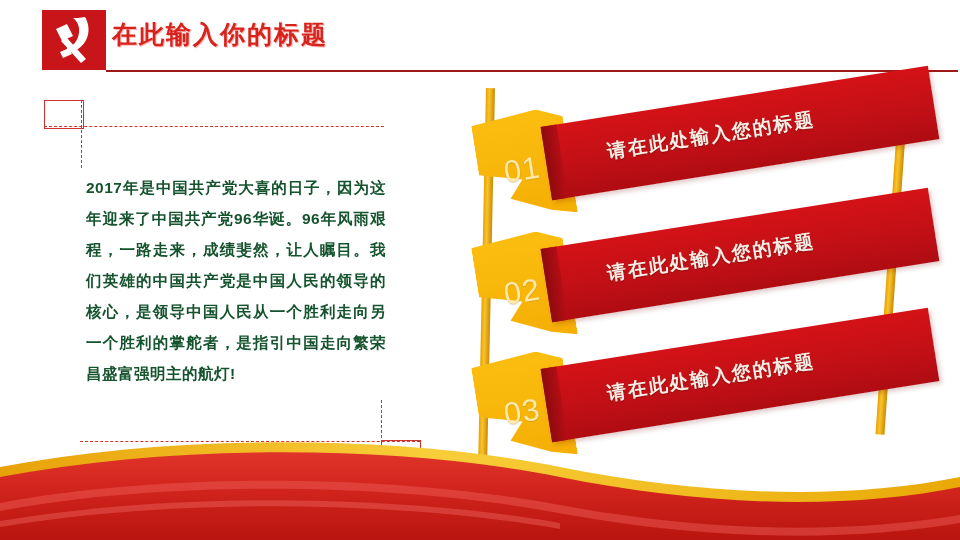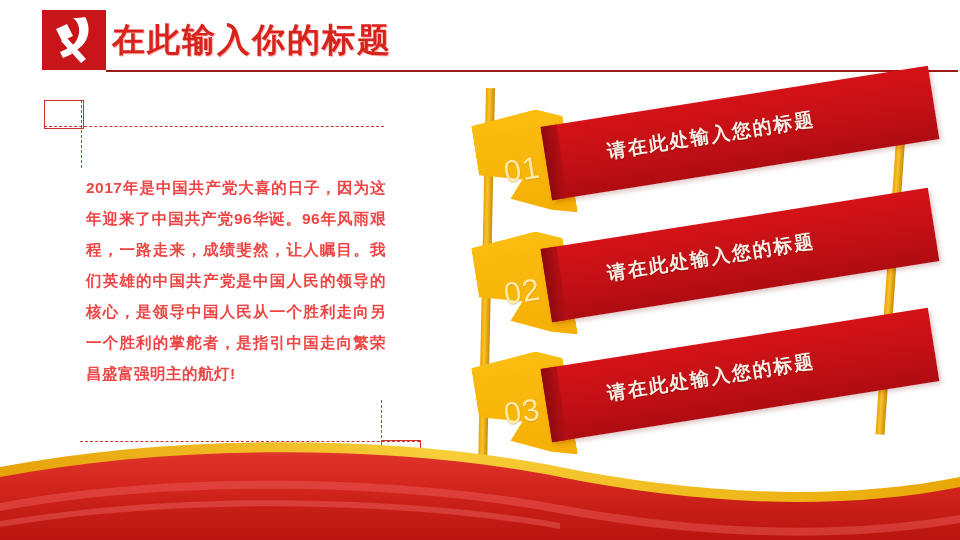--- a/index.html
+++ b/index.html
@@ -12,21 +12,21 @@
 
   
   .logo-box{
     position:absolute;left:42px;top:10px;width:64px;height:60px;
     background:#C8151A;
   }
   .logo-box svg{display:block;width:64px;height:60px;}
 
   .title{
     position:absolute;left:112px;top:18px;
-    font-size:33px;font-weight:bold;letter-spacing:2px;
+    font-size:25px;font-weight:bold;letter-spacing:2px;
     color:#D8231C;
     text-shadow:1px 1px 0 rgba(255,170,170,.85);
     white-space:nowrap;
   }
   .header-rule{
     position:absolute;left:106px;top:70px;width:852px;height:2px;
     background:#9E1A16;
   }
 
   
@@ -52,21 +52,21 @@
   }
   .deco-br-v{
     position:absolute;left:381px;top:400px;width:0;height:68px;
     border-left:1.6px dashed #D0332E;
   }
 
   
   .paragraph{
     position:absolute;left:86px;top:172px;width:300px;
     font-size:15.5px;line-height:31px;font-weight:bold;
-    color:#ef4444;letter-spacing:.5px;text-align:justify;
+    color:#14532d;letter-spacing:.5px;text-align:justify;
   }
 
   
   .banners{position:absolute;left:466px;top:78px;width:494px;height:400px;}
 
   .spine-left{
     position:absolute;left:20px;top:10px;width:9px;height:382px;
     background:linear-gradient(90deg,#E8A100 0%,#F9C32B 40%,#C98A05 100%);
     transform:rotate(1.2deg);transform-origin:top left;
   }

